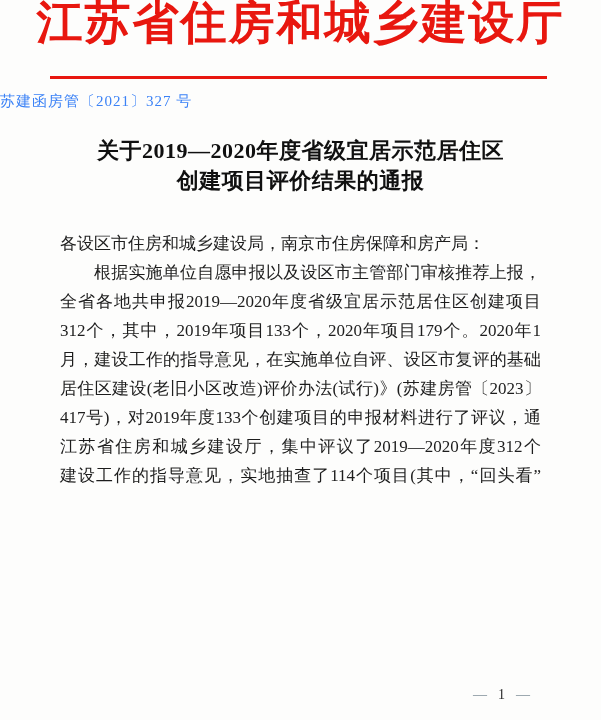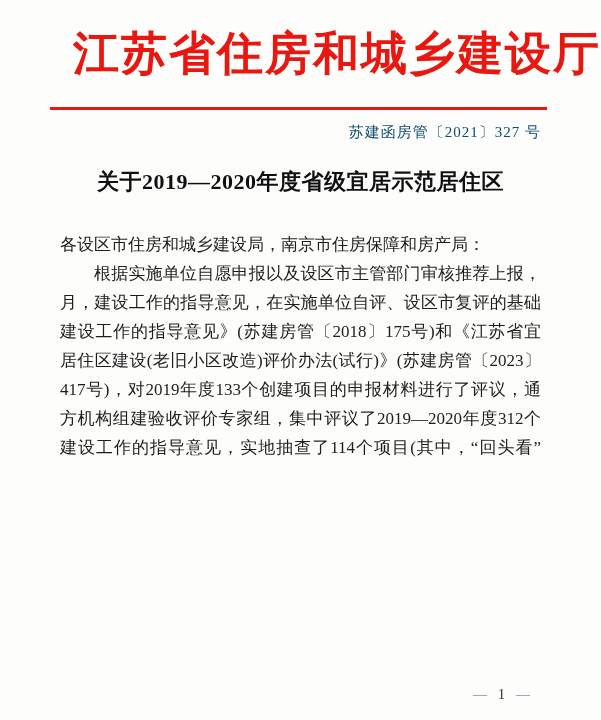--- a/index.html
+++ b/index.html
@@ -12,41 +12,40 @@
     width: 601px;
     height: 720px;
     margin: 0;
     background: #fdfdfc;
     font-family: "Liberation Serif", "DejaVu Serif", serif;
     color: #1f1f1f;
     overflow: hidden;
     box-sizing: border-box;
   }
   .agency {
-    padding-top: 31px;
-    text-align: right;
+    text-align: center;
     font-size: 46px;
     font-weight: bold;
     letter-spacing: 2px;
     line-height: 1;
     color: var(--accent_red, #e8170f);
     white-space: nowrap;
   }
   .red-rule {
     height: 3px;
     background: var(--accent_red, #e8170f);
     margin: 30px 54px 0 50px;
   }
   .doc-number {
     margin-top: 13px;
     padding-right: 60px;
-    text-align: right;
+    text-align: left;
     font-size: 15px;
     letter-spacing: 1px;
-    color: #0c4a6e;
+    color: #3b82f6;
   }
   .title {
     margin: 25px 40px 0 40px;
     text-align: center;
     font-size: 22px;
     font-weight: bold;
     line-height: 30px;
     letter-spacing: 0.5px;
     color: #101010;
   }
@@ -83,30 +82,32 @@
 <div class="page">
 
   <div class="agency">江苏省住房和城乡建设厅</div>
 
   <div class="red-rule"></div>
 
   <div class="doc-number">苏建函房管〔2021〕327 号</div>
 
   <h1 class="title">
     <span class="title-line">关于2019—2020年度省级宜居示范居住区</span>
+    <span class="title-line">创建项目评价结果的通报</span>
   </h1>
 
   <div class="body-text">
     <div class="body-line salutation">各设区市住房和城乡建设局，南京市住房保障和房产局：</div>
     <div class="body-line indent">根据实施单位自愿申报以及设区市主管部门审核推荐上报，</div>
+    <div class="body-line">全省各地共申报2019—2020年度省级宜居示范居住区创建项目</div>
+    <div class="body-line">312个，其中，2019年项目133个，2020年项目179个。2020年1</div>
     <div class="body-line">月，建设工作的指导意见，在实施单位自评、设区市复评的基础</div>
-    <div class="body-line">建设工作的指导意见》(苏建房管〔2018〕175号)和《江苏省宜</div>
     <div class="body-line">居住区建设(老旧小区改造)评价办法(试行)》(苏建房管〔2023〕</div>
     <div class="body-line">417号)，对2019年度133个创建项目的申报材料进行了评议，通</div>
-    <div class="body-line">方机构组建验收评价专家组，集中评议了2019—2020年度312个</div>
+    <div class="body-line">江苏省住房和城乡建设厅，集中评议了2019—2020年度312个</div>
     <div class="body-line">建设工作的指导意见，实地抽查了114个项目(其中，“回头看”</div>
   </div>
 
   <div class="footer">
     <span class="dash">—</span><span class="page-num">1</span><span class="dash">—</span>
   </div>
 
 </div>
 
 </body></html>

